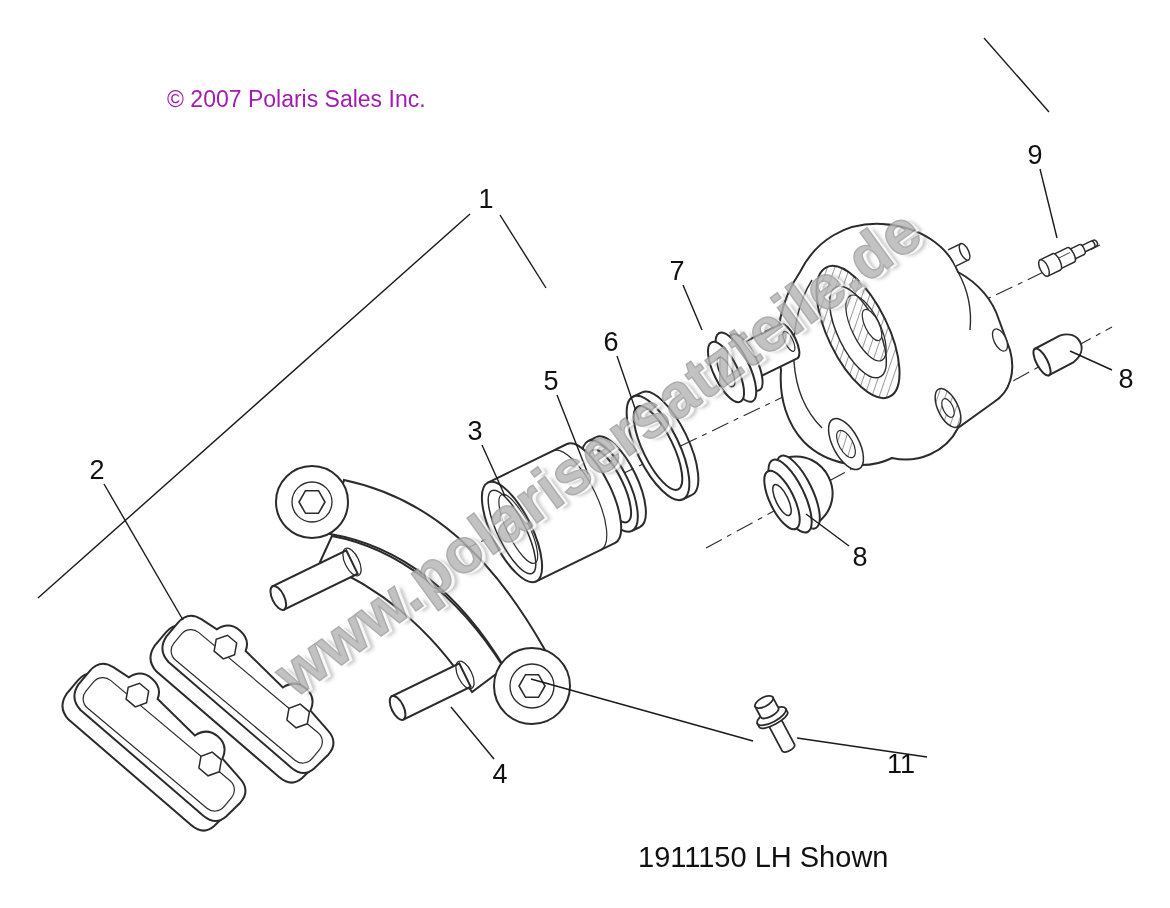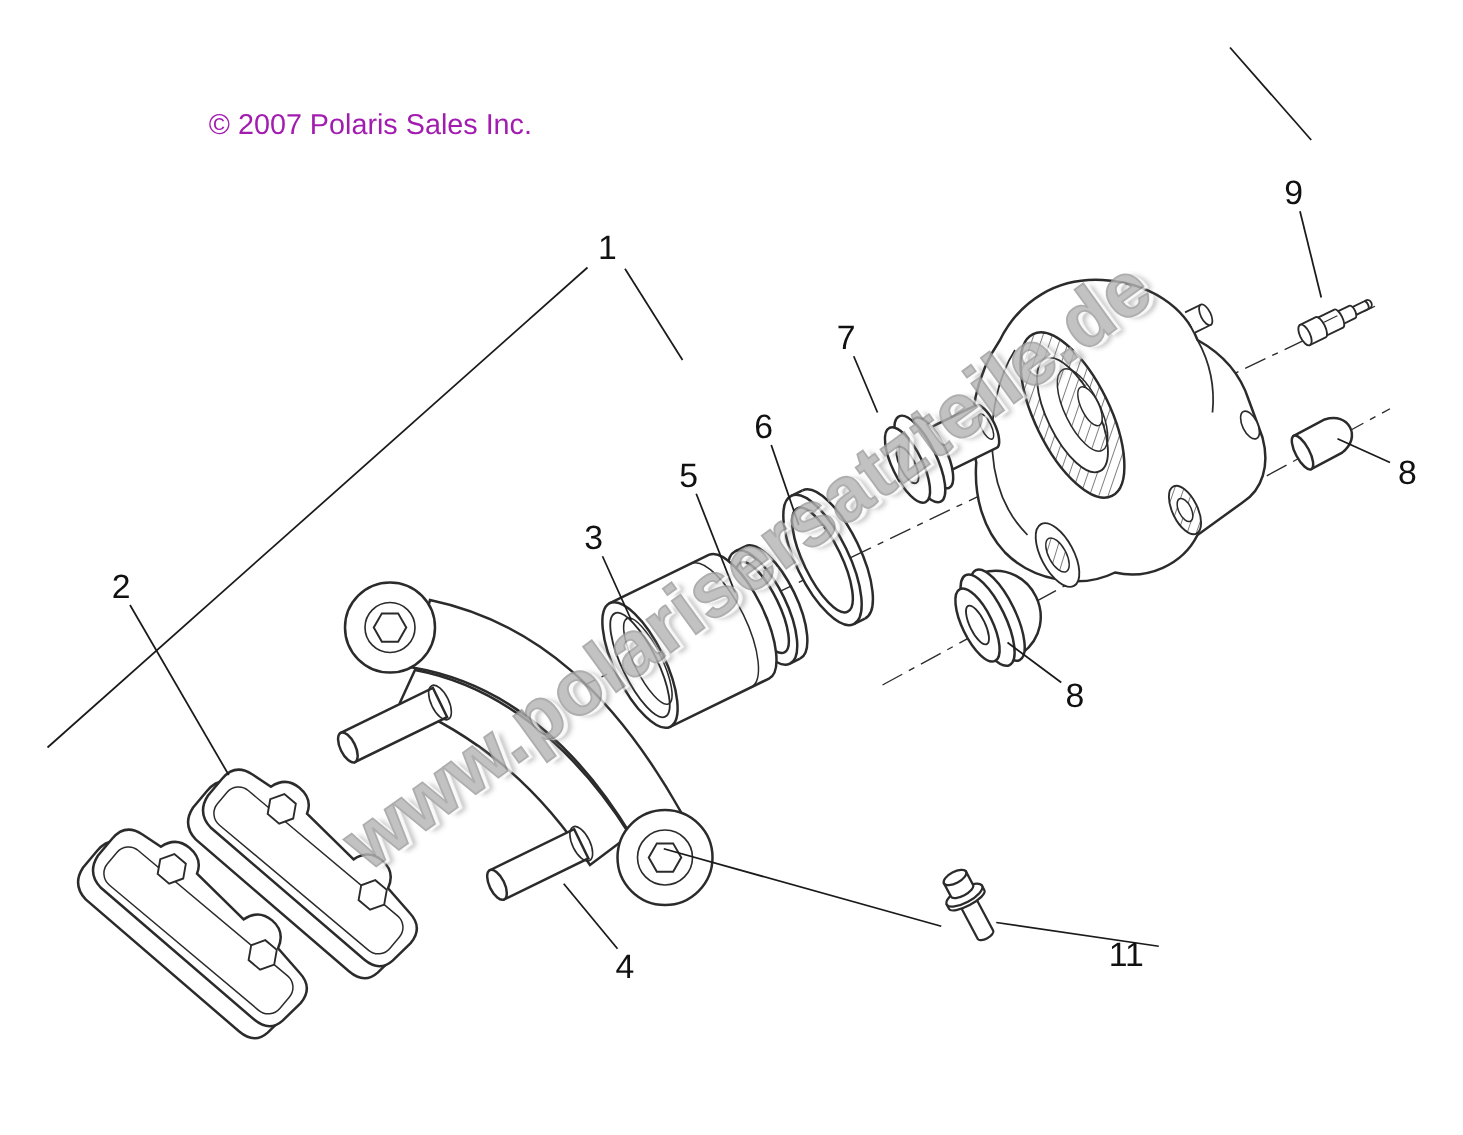--- a/index.html
+++ b/index.html
@@ -188,14 +188,15 @@
 <div class="plabel" style="left:551px;top:381px">5</div>
 <div class="plabel" style="left:611px;top:342px">6</div>
 <div class="plabel" style="left:677px;top:271px">7</div>
 <div class="plabel" style="left:860px;top:557px">8</div>
 <div class="plabel" style="left:1035px;top:155px">9</div>
 <div class="plabel" style="left:1126px;top:379px">8</div>
 <div class="plabel" style="left:901px;top:764px">11</div>
 
 <div class="copyright">© 2007 Polaris Sales Inc.</div>
 <div class="watermark">www.polarisersatzteile.de</div>
+<div class="caption">1911150 LH Shown</div>
 
 </div>
 
 </body></html>

